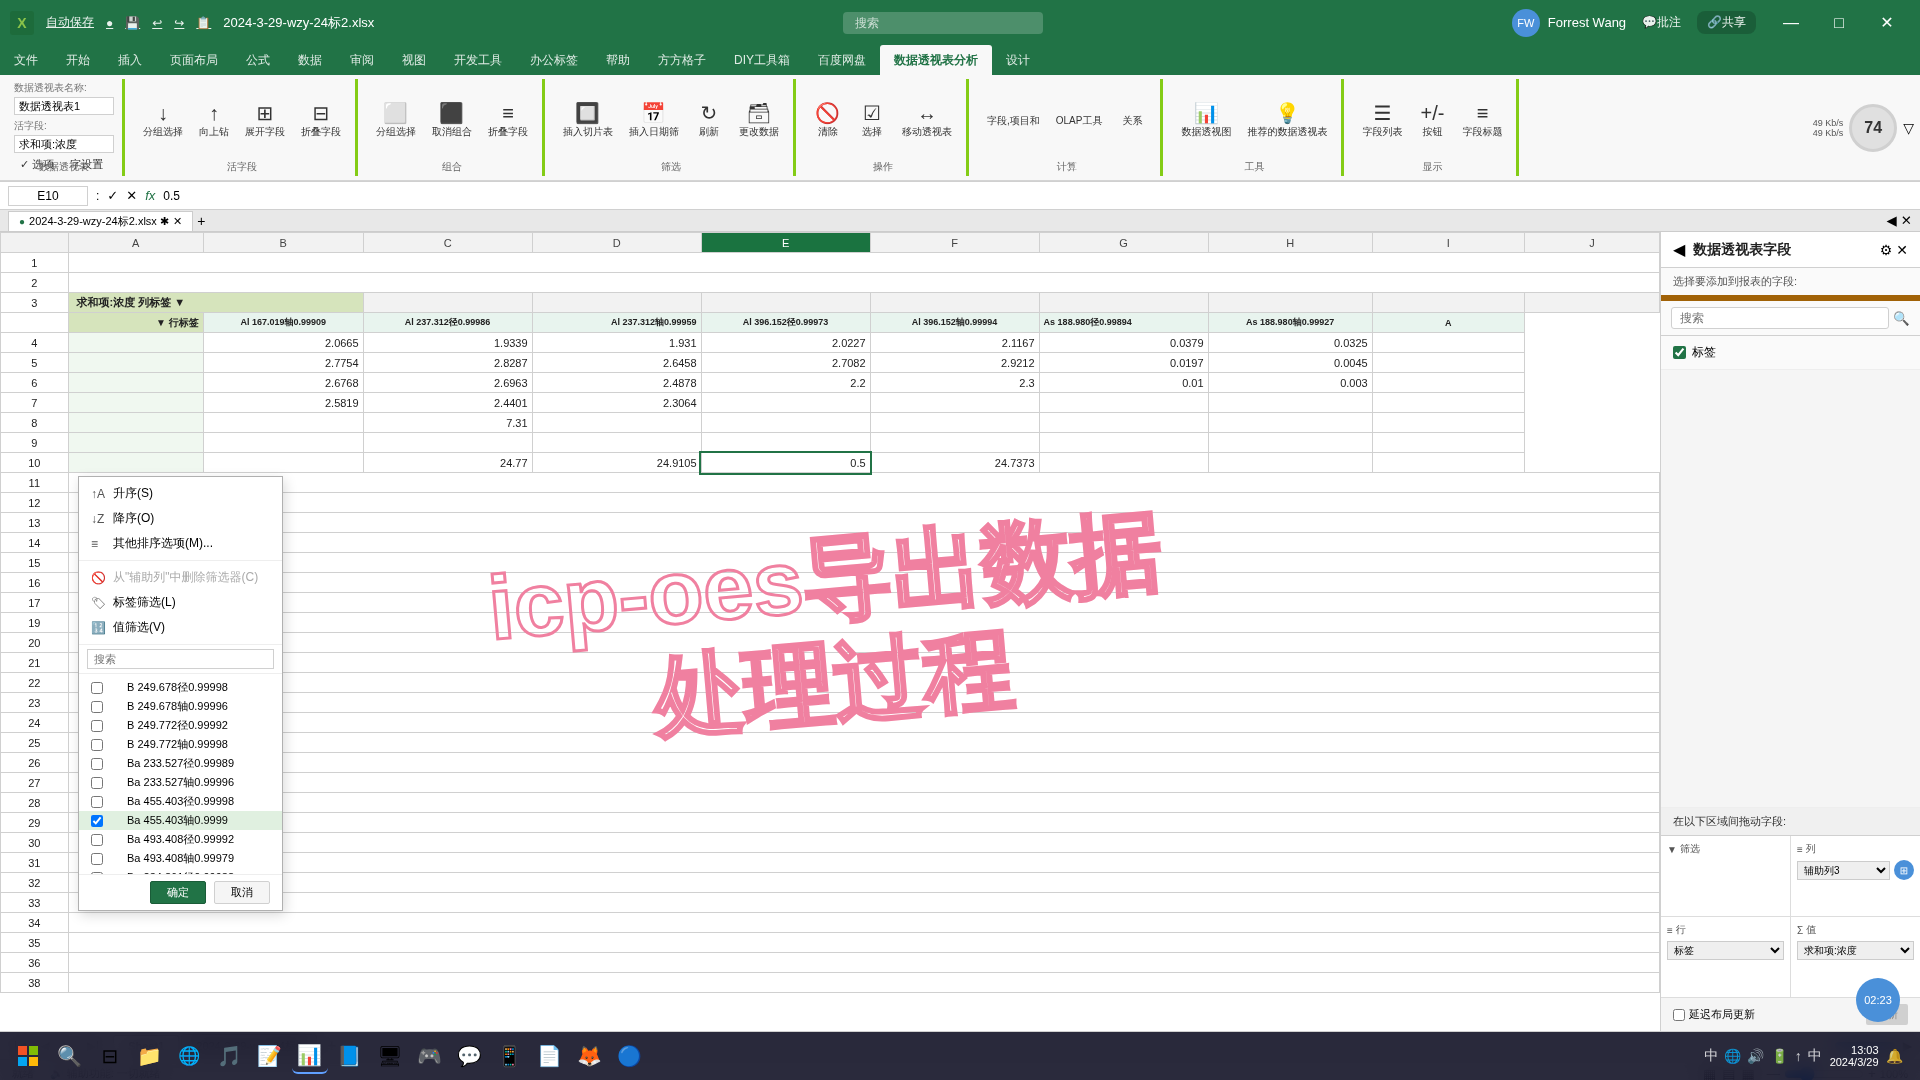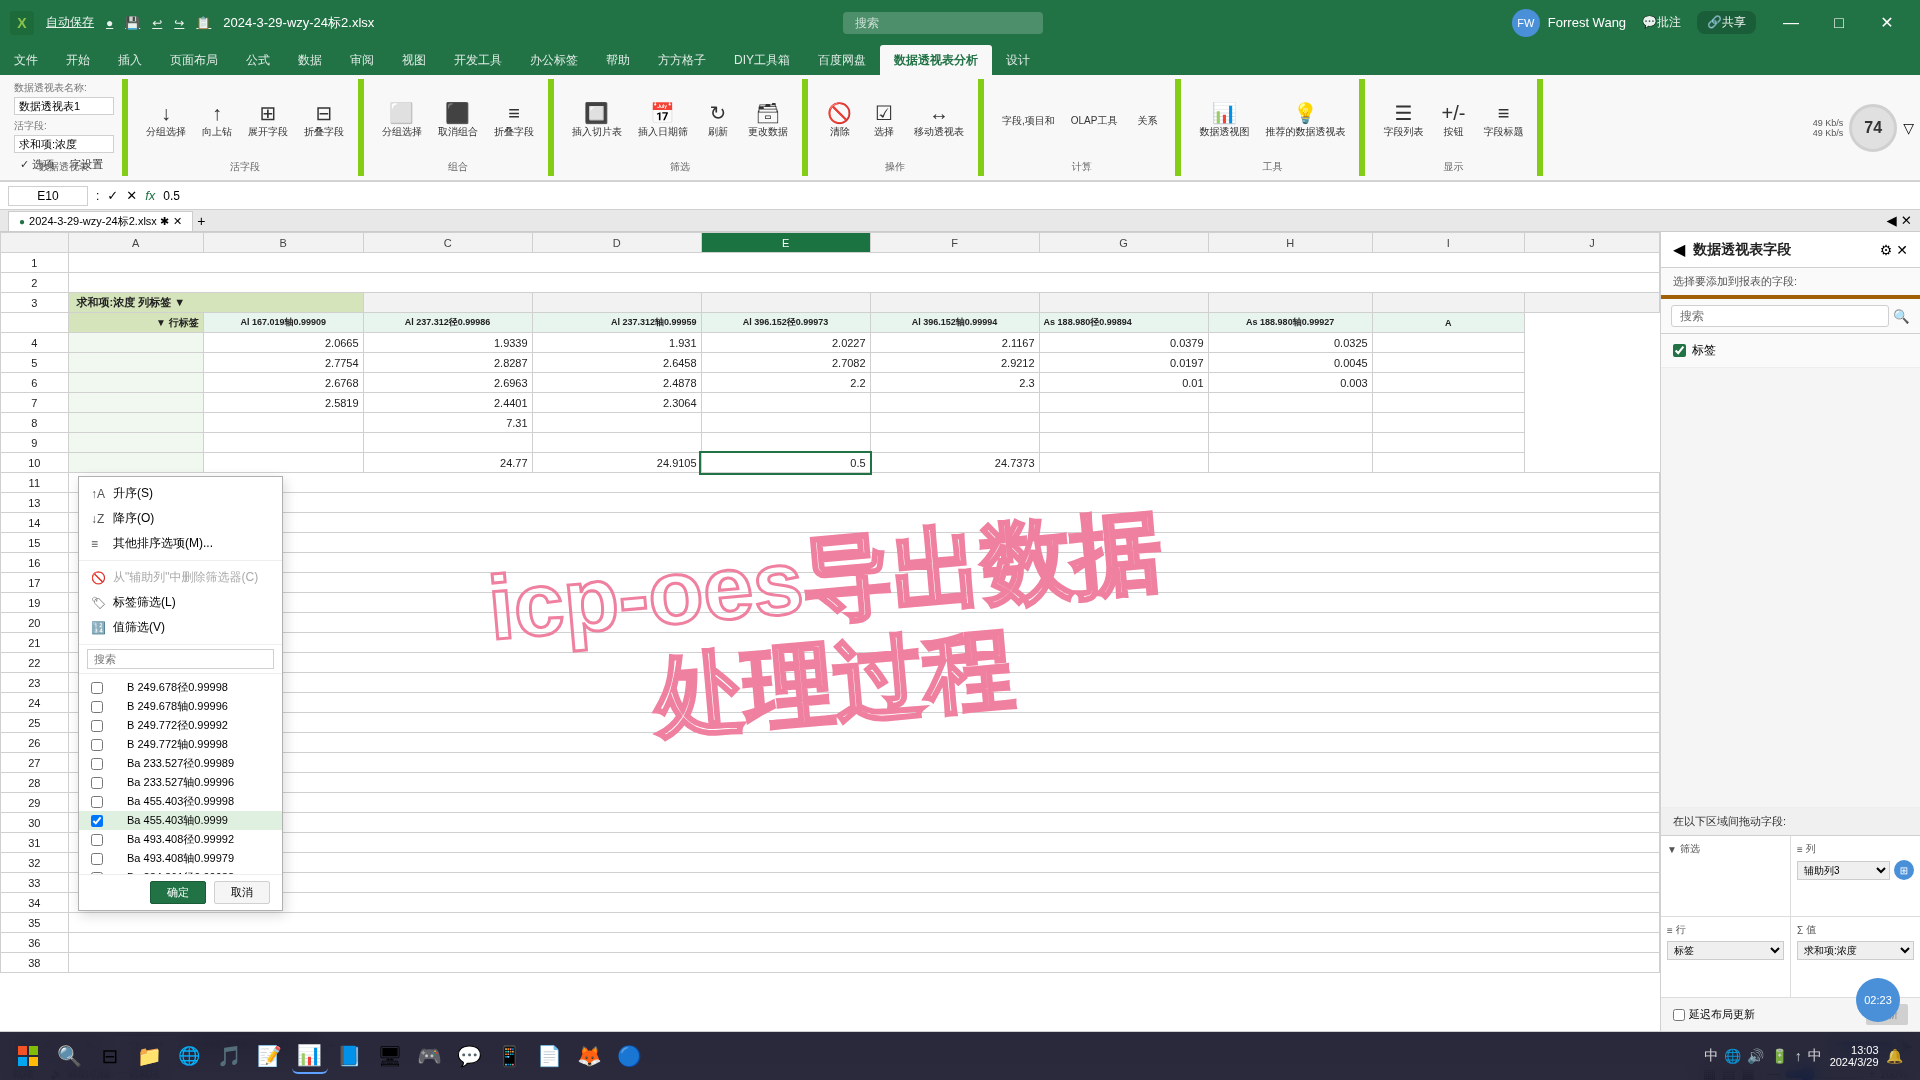--- a/index.html
+++ b/index.html
@@ -24,21 +24,21 @@
     .avatar { width: 28px; height: 28px; border-radius: 50%; background: #4a90d9; display: flex; align-items: center; justify-content: center; font-size: 11px; color: white; }
     .window-controls { display: flex; gap: 2px; }
     .win-btn { width: 46px; height: 32px; background: none; border: none; color: white; cursor: pointer; font-size: 16px; display: flex; align-items: center; justify-content: center; }
 
     
     .ribbon { background: #f8f8f8; border-bottom: 1px solid #d0d0d0; }
     .ribbon-tabs { display: flex; background: #217346; height: 30px; }
     .ribbon-tab { padding: 0 14px; color: white; cursor: pointer; display: flex; align-items: center; font-size: 12px; opacity: 0.85; height: 30px; }
     .ribbon-tab.active { background: #f8f8f8; color: #217346; font-weight: bold; opacity: 1; border-top-left-radius: 3px; border-top-right-radius: 3px; }
     .ribbon-content { display: flex; align-items: stretch; padding: 4px 6px; gap: 4px; min-height: 80px; background: #f8f8f8; border-bottom: 1px solid #d4d4d4; }
-    .ribbon-group { display: flex; flex-direction: column; align-items: flex-start; padding: 2px 8px; border-right: 6px solid #84cc16; position: relative; min-width: 60px; }
+    .ribbon-group { display: flex; flex-direction: column; align-items: flex-start; padding: 2px 8px; border-right: 3px solid #84cc16; position: relative; min-width: 60px; }
     .ribbon-group-title { font-size: 10px; color: #666; position: absolute; bottom: 2px; left: 50%; transform: translateX(-50%); white-space: nowrap; }
     .ribbon-group-buttons { display: flex; gap: 4px; align-items: center; flex-wrap: wrap; flex: 1; padding-bottom: 14px; }
     .rbn-btn { display: flex; flex-direction: column; align-items: center; cursor: pointer; padding: 3px 6px; border-radius: 3px; border: none; background: none; font-size: 10px; color: #333; gap: 2px; min-width: 40px; }
     .rbn-btn .icon { font-size: 20px; line-height: 1; }
     .rbn-btn-small { display: flex; align-items: center; gap: 3px; cursor: pointer; padding: 2px 6px; border-radius: 3px; border: none; background: none; font-size: 11px; color: #333; }
 
     
     .formula-bar { display: flex; align-items: center; height: 28px; background: white; border-bottom: 1px solid #d0d0d0; padding: 0 8px; gap: 8px; }
     .cell-ref { width: 80px; border: 1px solid #d0d0d0; padding: 2px 6px; font-size: 12px; text-align: center; }
     .fx-label { color: #217346; font-style: italic; font-size: 13px; }
@@ -481,20 +481,24 @@
             <td class="active-cell">0.5</td>
             <td>24.7373</td>
             <td></td>
             <td></td>
             <td></td>
           </tr>
           <tr>
             <td class="row-num">11</td>
             <td colspan="10"></td>
           </tr>
+          <tr>
+            <td class="row-num">12</td>
+            <td colspan="10"></td>
+          </tr>
 
           <tr>
               <td class="row-num">13</td>
               <td colspan="10"></td>
             </tr>
           <tr>
               <td class="row-num">14</td>
               <td colspan="10"></td>
             </tr>
           <tr>
@@ -687,21 +691,21 @@
       <div style="display:flex;gap:8px;align-items:center;">
         <button class="panel-collapse-btn">◀</button>
         <span class="panel-title">数据透视表字段</span>
       </div>
       <div style="display:flex;gap:4px;">
         <button style="background:none;border:none;cursor:pointer;font-size:14px;">⚙</button>
         <button style="background:none;border:none;cursor:pointer;font-size:14px;">✕</button>
       </div>
     </div>
 
-    <div style="padding:6px 12px;font-size:11px;color:#555;border-bottom:4px solid #a16207;">
+    <div style="padding:6px 12px;font-size:11px;color:#555;border-bottom:6px solid #a16207;">
       <span>选择要添加到报表的字段:</span>
     </div>
 
     <div class="panel-search">
       <input type="text" placeholder="搜索" style="flex: 1 1 0%; border: 1px solid rgb(208, 208, 208); padding: 3px 8px; font-size: 12px; border-radius: 3px;">
       <button style="background:none;border:none;cursor:pointer;margin-left:4px;">🔍</button>
     </div>
 
     <div style="padding:6px 12px;border-bottom:1px solid #eee;">
       <div class="checkbox-item">

